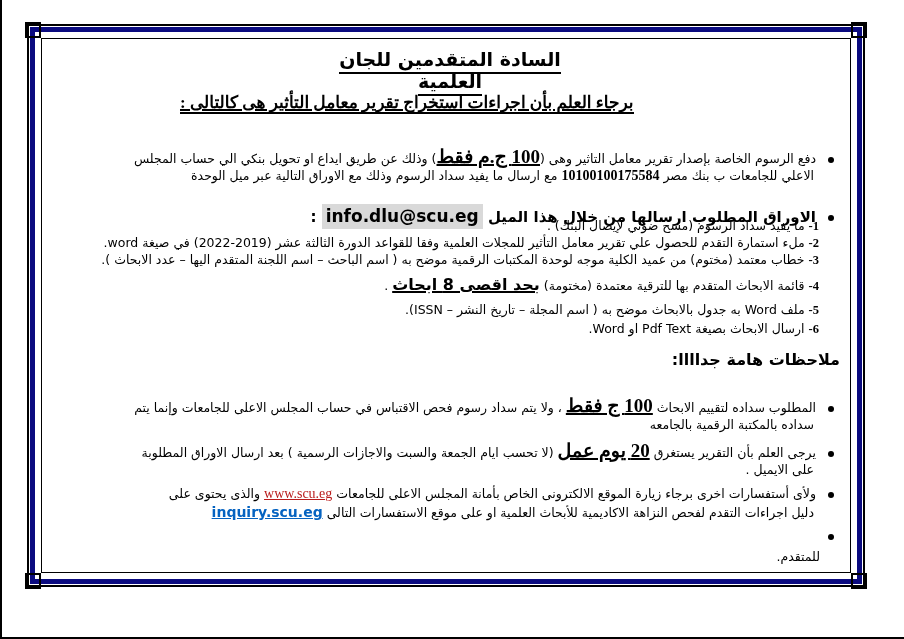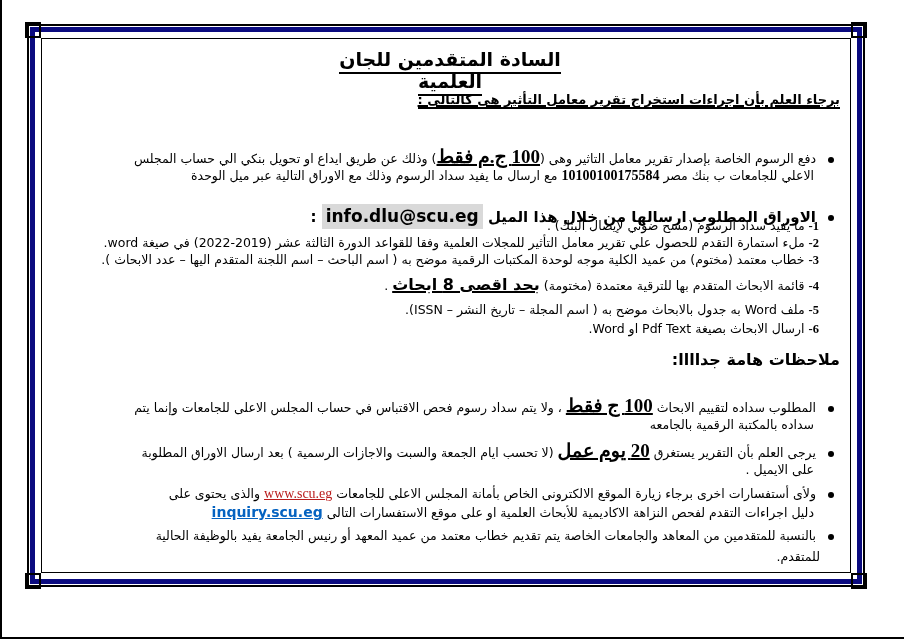--- a/index.html
+++ b/index.html
@@ -60,23 +60,24 @@
     }
     .title span {
       border-bottom: 2px solid #000;
       padding-bottom: 2px;
     }
     .subtitle {
       position: absolute;
       left: 180px; top: 92px;
       width: 660px;
       direction: rtl;
-      text-align: right;
-      font-weight: bold;
-      font-size: 13px;
+      text-align: left;
+      font-weight: bold;
+      font-size: 17px;
+      font-family: Liberation Serif, serif;
     }
     .subtitle .ul {
       border-bottom: 2px solid #000;
     }
     .line {
       position: absolute;
       direction: rtl;
       text-align: right;
       font-size: 12.5px;
       line-height: 25px;
@@ -215,17 +216,17 @@
   <span class="bullet-dot"></span><span>ولأى أستفسارات اخرى برجاء زيارة الموقع الالكترونى الخاص بأمانة المجلس الاعلى للجامعات</span>
   <span class="link">www.scu.eg</span>
   <span>والذى يحتوى على</span>
 </div>
 <div class="line" style="right:90px; top:500px;">
   <span>دليل اجراءات التقدم لفحص النزاهة الاكاديمية للأبحاث العلمية او على موقع الاستفسارات التالى</span>
   <span class="link-bold">inquiry.scu.eg</span>
 </div>
 
 <div class="line" style="right:70px; top:523px;">
-  <span class="bullet-dot"></span><span>بالنسبة للمتقدمين من المعاهد والجامعات الخاصة يتم تقديم خطاب معتمد من عميد المعهد أو رنيس الجامعة يفيد بالوظيفة الحالية</span>
+  <span class="bullet-dot"></span>
 </div>
 <div class="line" style="right:84px; top:544px;">
   <span>للمتقدم.</span>
 </div>
 
 </body></html>

